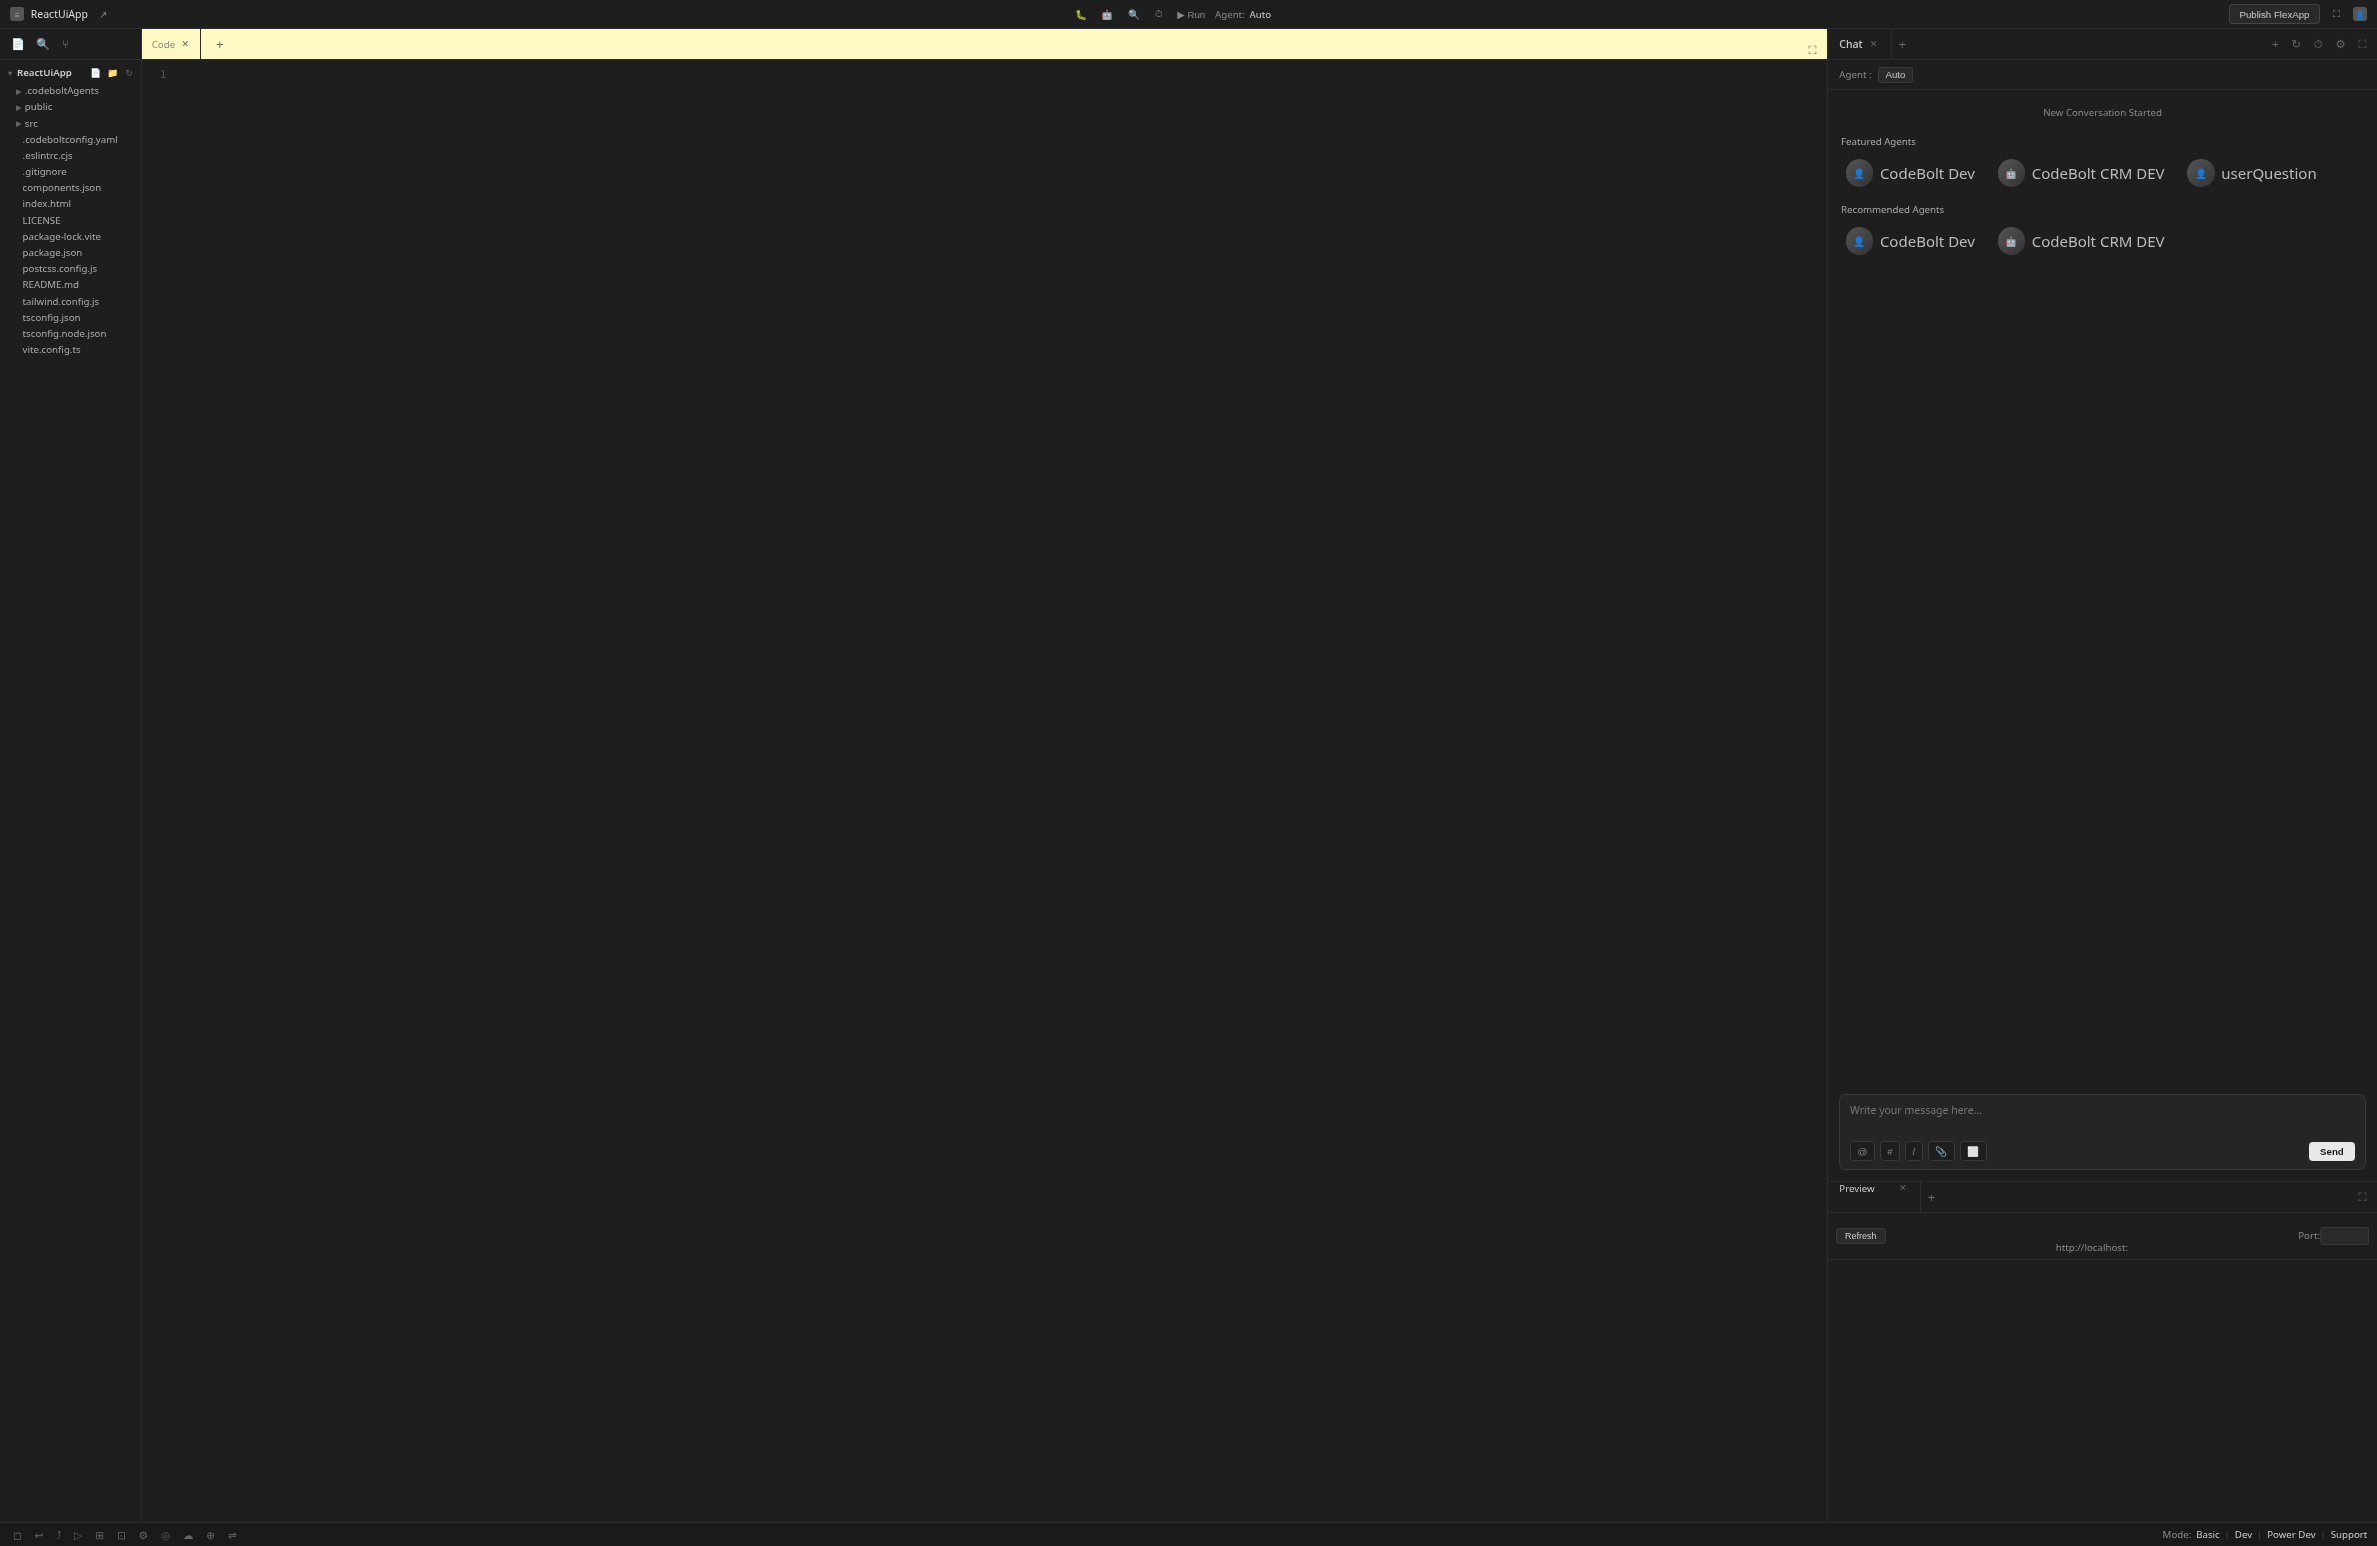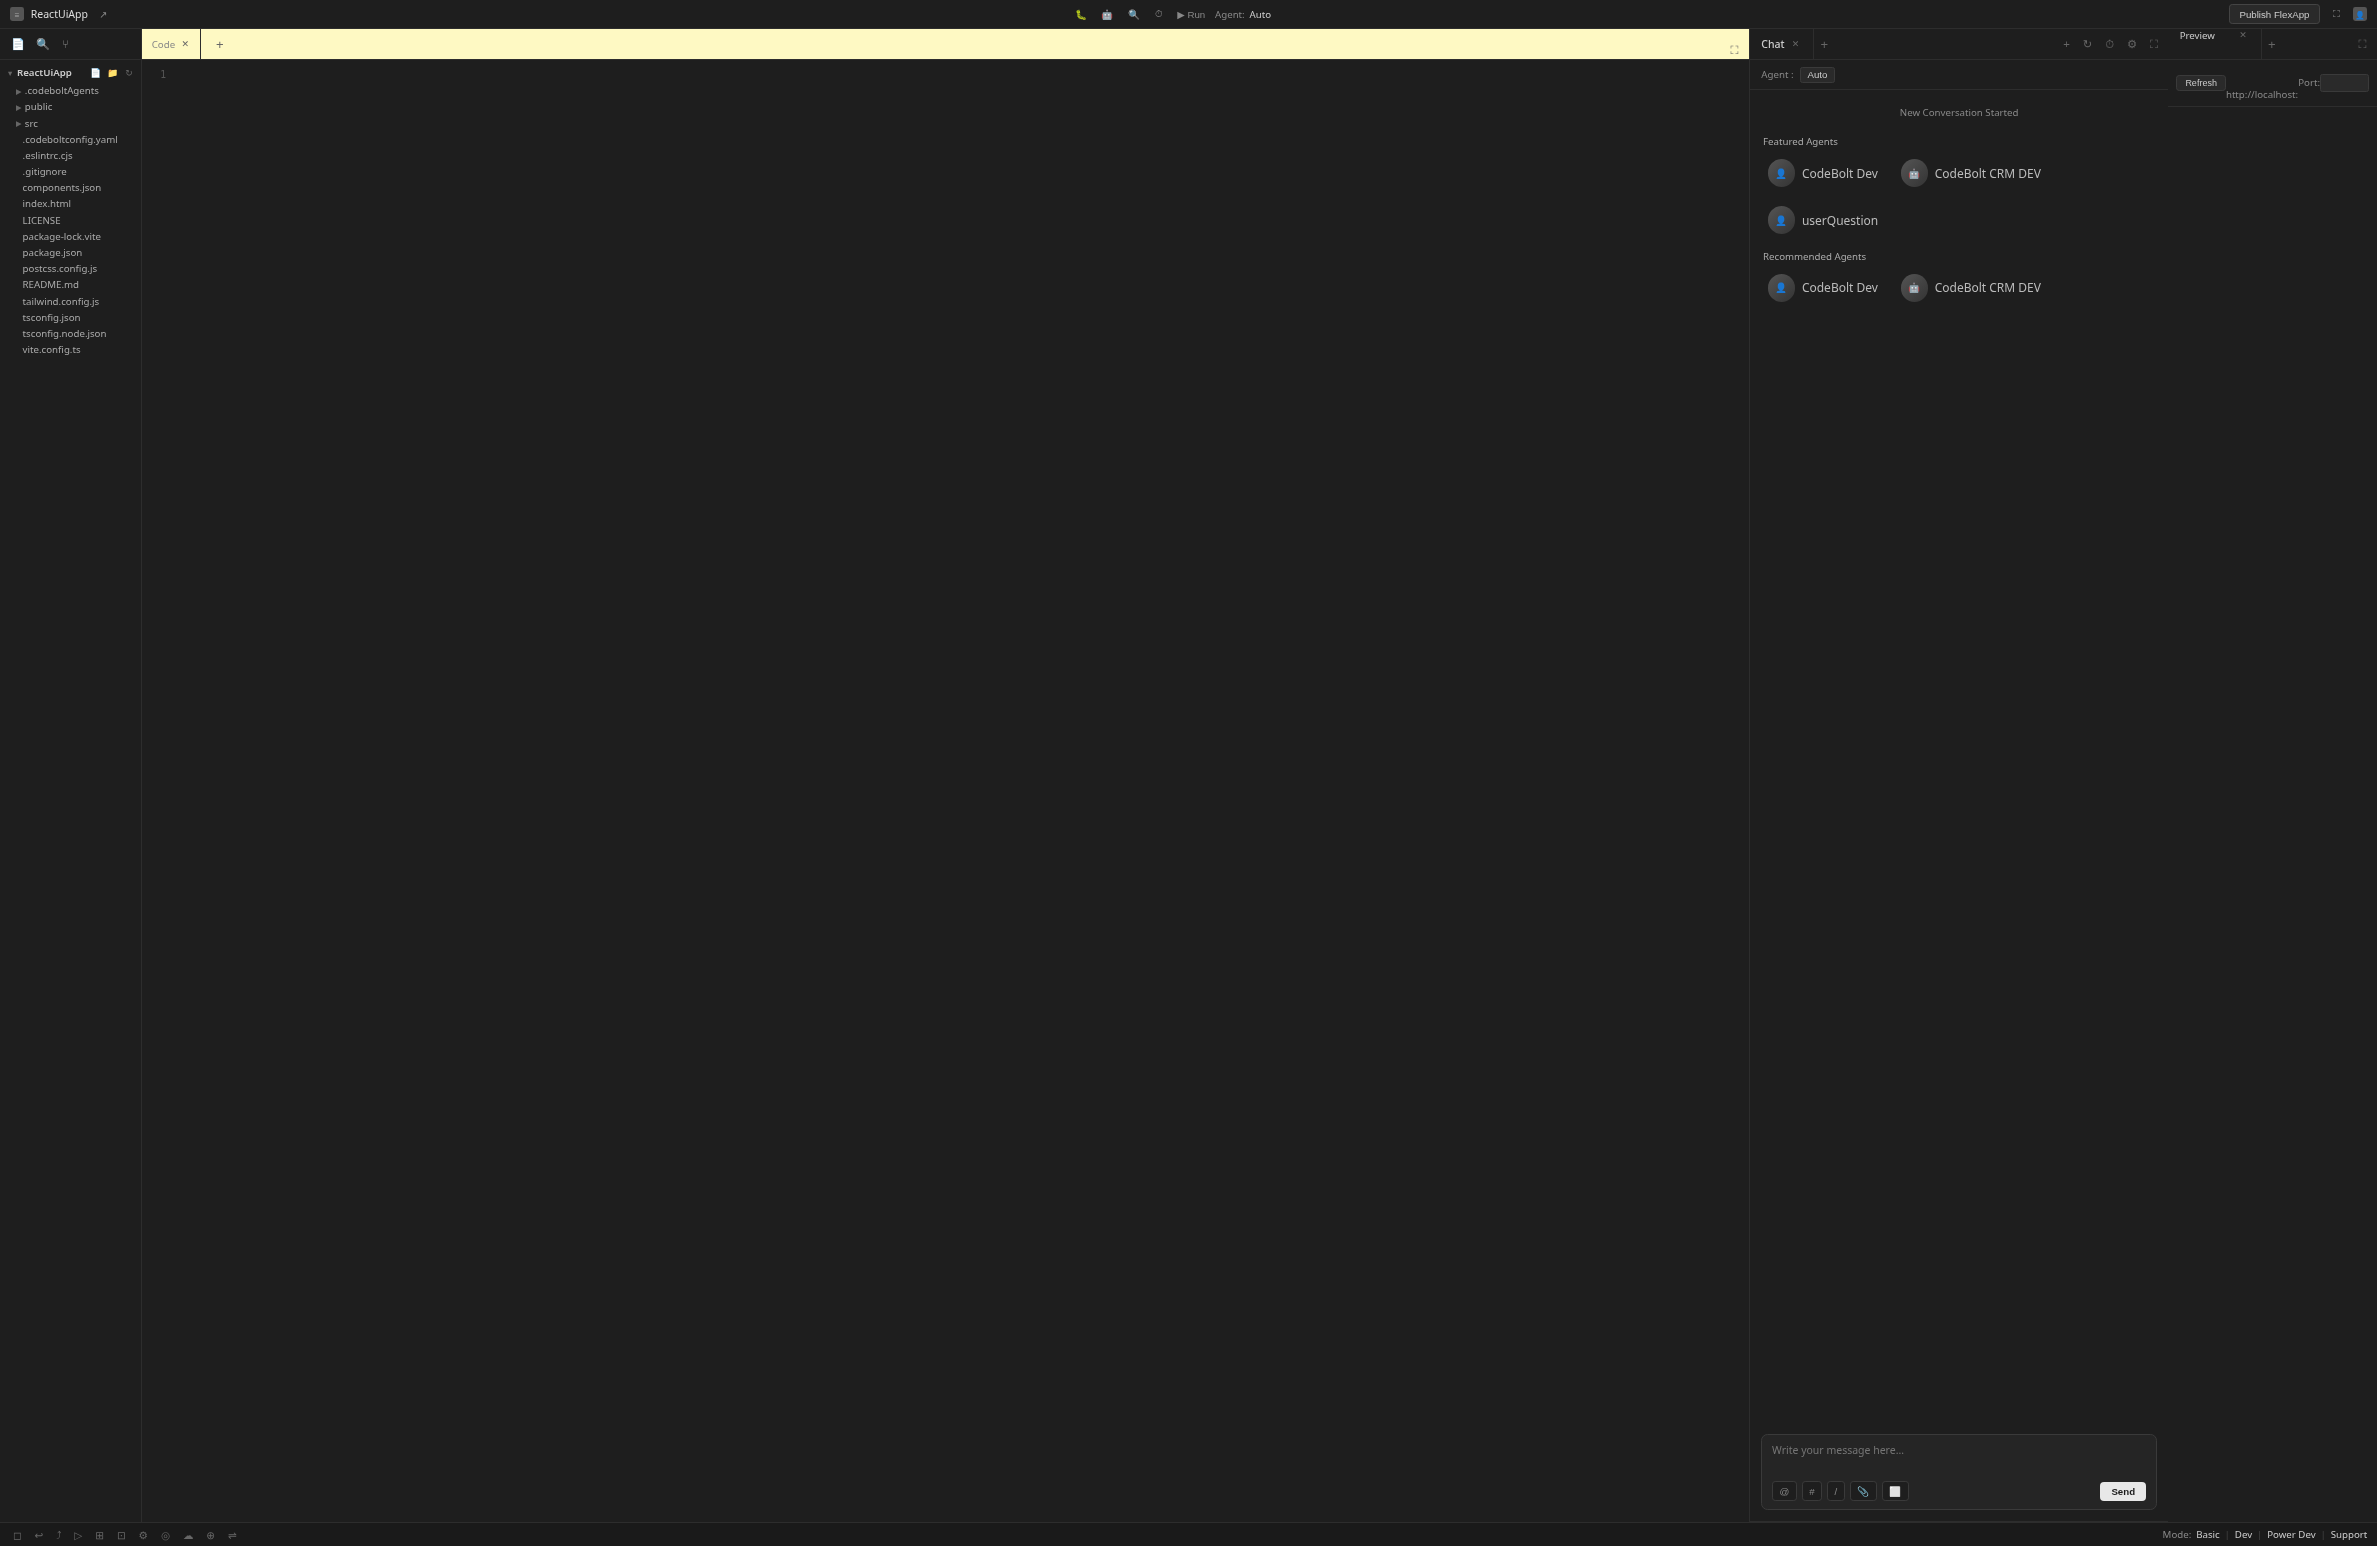--- a/index.html
+++ b/index.html
@@ -49,21 +49,21 @@
     .editor-tab-close { background: none; border: none; color: #666; cursor: pointer; font-size: 9px; padding: 0.8px 1.6px; border-radius: 1.6px; }
     .editor-tab-add { background: none; border: none; color: #666; cursor: pointer; padding: 0 6.5px; font-size: 13px; height: 100%; }
     .editor-actions { margin-left: auto; display: flex; align-items: center; gap: 4.9px; padding-right: 6.5px; }
     .editor-action-btn { background: none; border: none; color: #666; cursor: pointer; font-size: 11.3px; padding: 2.4px 4px; border-radius: 2.4px; }
 
     .editor-content { flex: 1; display: flex; overflow: hidden; }
     .line-numbers { width: 32px; background: #1e1e1e; color: #555; font-size: 9.7px; font-family: monospace; padding: 6.5px 0; text-align: right; padding-right: 8px; user-select: none; line-height: 1.6; flex-shrink: 0; }
     .code-area { flex: 1; padding: 6.5px 9.7px; font-family: monospace; font-size: 9.7px; color: #888; line-height: 1.6; overflow: auto; }
 
     
-    .right-panel { width: 628px; background: #1e1e1e; border-left: 0.8px solid #2d2d2d; display: flex; flex-direction: row; flex-shrink: 0; }
+    .right-panel { width: 550px; background: #1e1e1e; border-left: 0.8px solid #2d2d2d; display: flex; flex-direction: column; flex-shrink: 0; }
 
     
     .chat-section { flex: 1; display: flex; flex-direction: column; border-bottom: 0.8px solid #2d2d2d; }
     .chat-tabs { display: flex; align-items: center; background: #1e1e1e; border-bottom: 0.8px solid #2d2d2d; height: 31px; }
     .chat-tab { display: flex; align-items: center; gap: 4.9px; padding: 0 11.3px; height: 100%; color: #ccc; font-size: 10.5px; cursor: pointer; border-right: 0.8px solid #2d2d2d; font-weight: 500; }
     .chat-tab-close { background: none; border: none; color: #666; cursor: pointer; font-size: 9px; padding: 0.8px 2.4px; border-radius: 1.6px; }
     .chat-tab-add { background: none; border: none; color: #666; cursor: pointer; padding: 0 6.5px; font-size: 13px; height: 100%; }
     .chat-header-right { margin-left: auto; display: flex; align-items: center; gap: 4.9px; padding-right: 6.5px; }
     .chat-header-btn { background: none; border: none; color: #666; cursor: pointer; font-size: 11.3px; padding: 2.4px 4px; border-radius: 2.4px; }
 
@@ -72,21 +72,21 @@
     .chat-agent-value { color: #ccc; font-size: 9.7px; background: #2a2a2a; padding: 1.6px 6.5px; border-radius: 2.4px; border: 0.8px solid #3a3a3a; cursor: pointer; }
 
     .chat-body { flex: 1; display: flex; flex-direction: column; align-items: center; overflow-y: auto; padding: 16px 13px 9.7px; }
     .new-conversation-label { color: #888; font-size: 9.7px; margin-bottom: 16px; }
 
     .agents-section { width: 100%; max-width: 534px; margin-bottom: 13px; }
     .agents-section-title { color: #aaa; font-size: 9.7px; margin-bottom: 8px; }
     .agents-list { display: flex; gap: 13px; flex-wrap: wrap; }
     .agent-card { display: flex; align-items: center; gap: 6.5px; cursor: pointer; padding: 3.2px 4.9px; border-radius: 3.2px; }
     .agent-avatar-img { width: 27.5px; height: 27.5px; border-radius: 50%; background: linear-gradient(135deg, #555, #333); display: flex; align-items: center; justify-content: center; font-size: 9.7px; color: #888; }
-    .agent-card-name { color: #bbb; font-size: 12px; }
+    .agent-card-name { color: #bbb; font-size: 15px; }
 
     
     .chat-input-area { padding: 8px 11.3px 11.3px; }
     .chat-input-box { background: #252525; border: 0.8px solid #3a3a3a; border-radius: 6.5px; padding: 8px 9.7px; }
     .chat-textarea { width: 100%; background: none; border: none; outline: none; color: #888; font-size: 10.5px; resize: none; min-height: 29px; font-family: inherit; }
     .chat-input-toolbar { display: flex; align-items: center; gap: 4.9px; margin-top: 6.5px; }
     .chat-toolbar-btn { background: #1e1e1e; border: 0.8px solid #3a3a3a; color: #888; cursor: pointer; padding: 3.2px 6.5px; border-radius: 3.2px; font-size: 9.7px; }
     .chat-send-btn { margin-left: auto; background: #e8e8e8; border: none; color: #1a1a1a; cursor: pointer; padding: 4px 11.3px; border-radius: 4px; font-size: 9.7px; font-weight: 600; }
 
     

